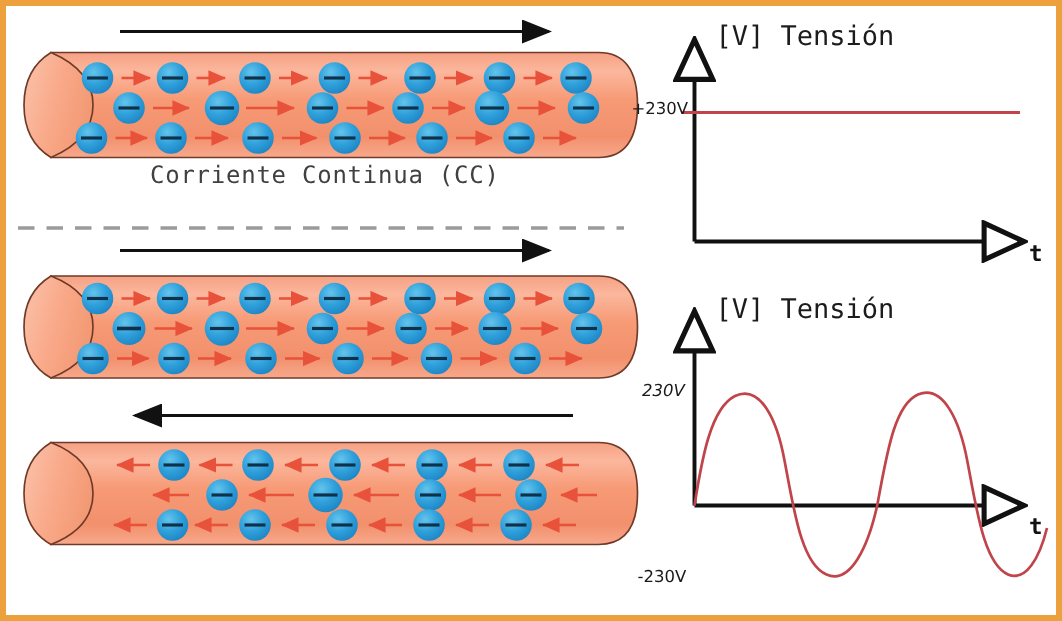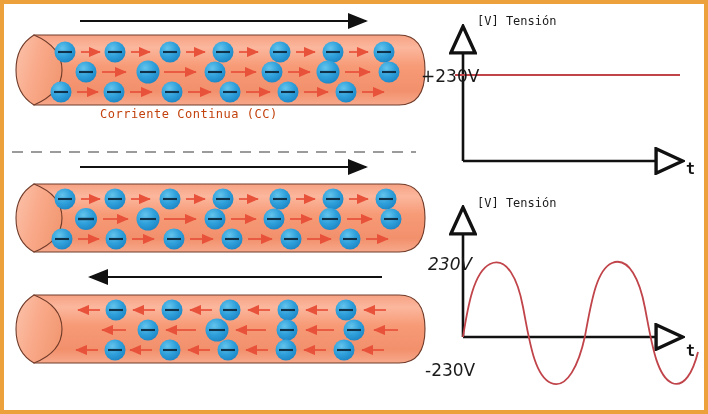--- a/index.html
+++ b/index.html
@@ -24,58 +24,58 @@
     position: absolute;
     left: 0; top: 0;
     width: 708px;
     height: 414px;
   }
   svg.stage { display: block; }
 
   .caption {
     position: absolute;
     font-family: "DejaVu Sans Mono", monospace;
-    font-size: 12px;
-    color: #c2410c;
+    font-size: 16px;
+    color: #404040;
     white-space: nowrap;
     letter-spacing: 0.5px;
   }
   #caption-cc { left: 96px; top: 103px; }
   #caption-ac { left: 92px; top: 369px; }
 
   .axis-title {
     position: absolute;
     font-family: "DejaVu Sans Mono", monospace;
-    font-size: 12px;
+    font-size: 18px;
     color: #1c1c1c;
     white-space: nowrap;
   }
   #dc-axis-title { left: 473px; top: 10px; }
   #ac-axis-title { left: 473px; top: 192px; }
 
   .axis-tlabel {
     position: absolute;
     font-family: "DejaVu Sans Mono", monospace;
     font-size: 15px;
     font-weight: bold;
     color: #111111;
   }
   #dc-t-label { left: 682px; top: 156px; }
   #ac-t-label { left: 682px; top: 338px; }
 
   .val-label {
     position: absolute;
     font-family: "DejaVu Sans", sans-serif;
-    font-size: 17px;
+    font-size: 11px;
     color: #1a1a1a;
     white-space: nowrap;
   }
   #dc-val-label  { left: 417px; top: 62px; }
   #ac-val-pos    { left: 424px; top: 250px; font-style: italic; }
-  #ac-val-neg    { left: 421px; top: 356px; }
+  #ac-val-neg    { left: 421px; top: 374px; }
 </style>
 </head>
 <body>
 
 <div id="root">
 
   <svg class="stage" width="708" height="414" viewBox="0 0 708 414">
     <defs>
       <linearGradient id="wireGrad" x1="0" y1="0" x2="0" y2="1">
         <stop offset="0%" stop-color="#f6a183"></stop>

